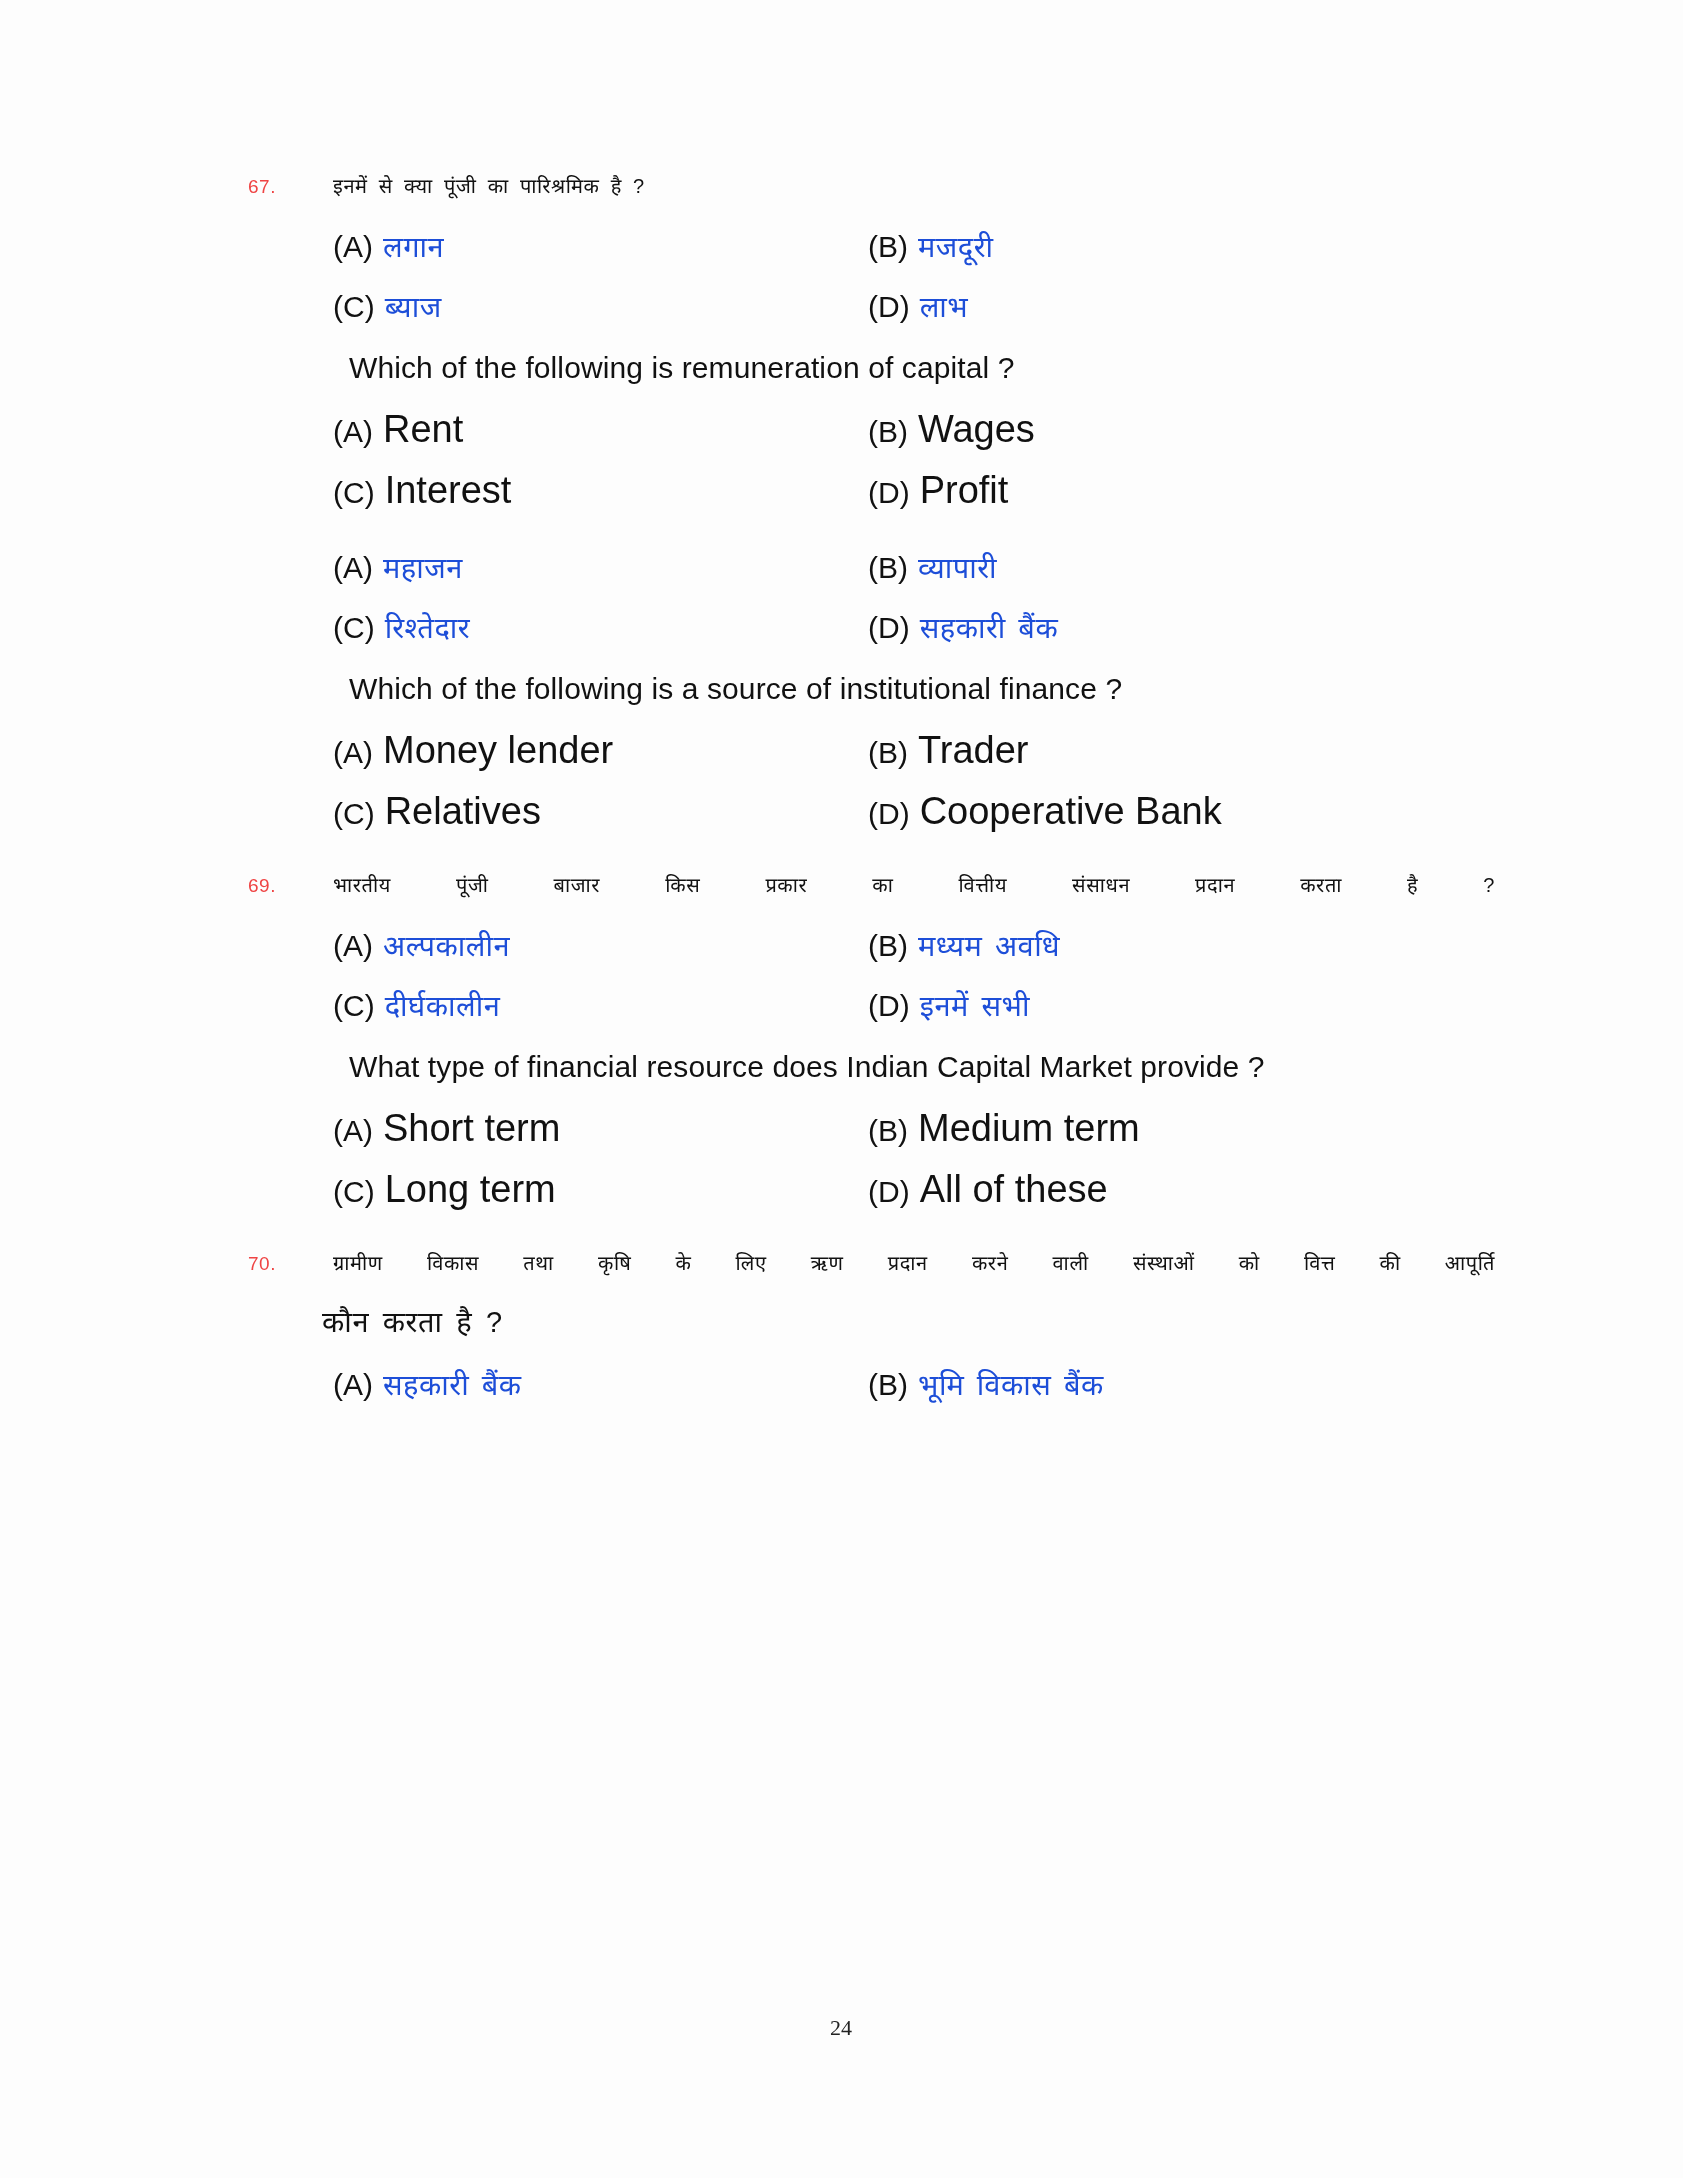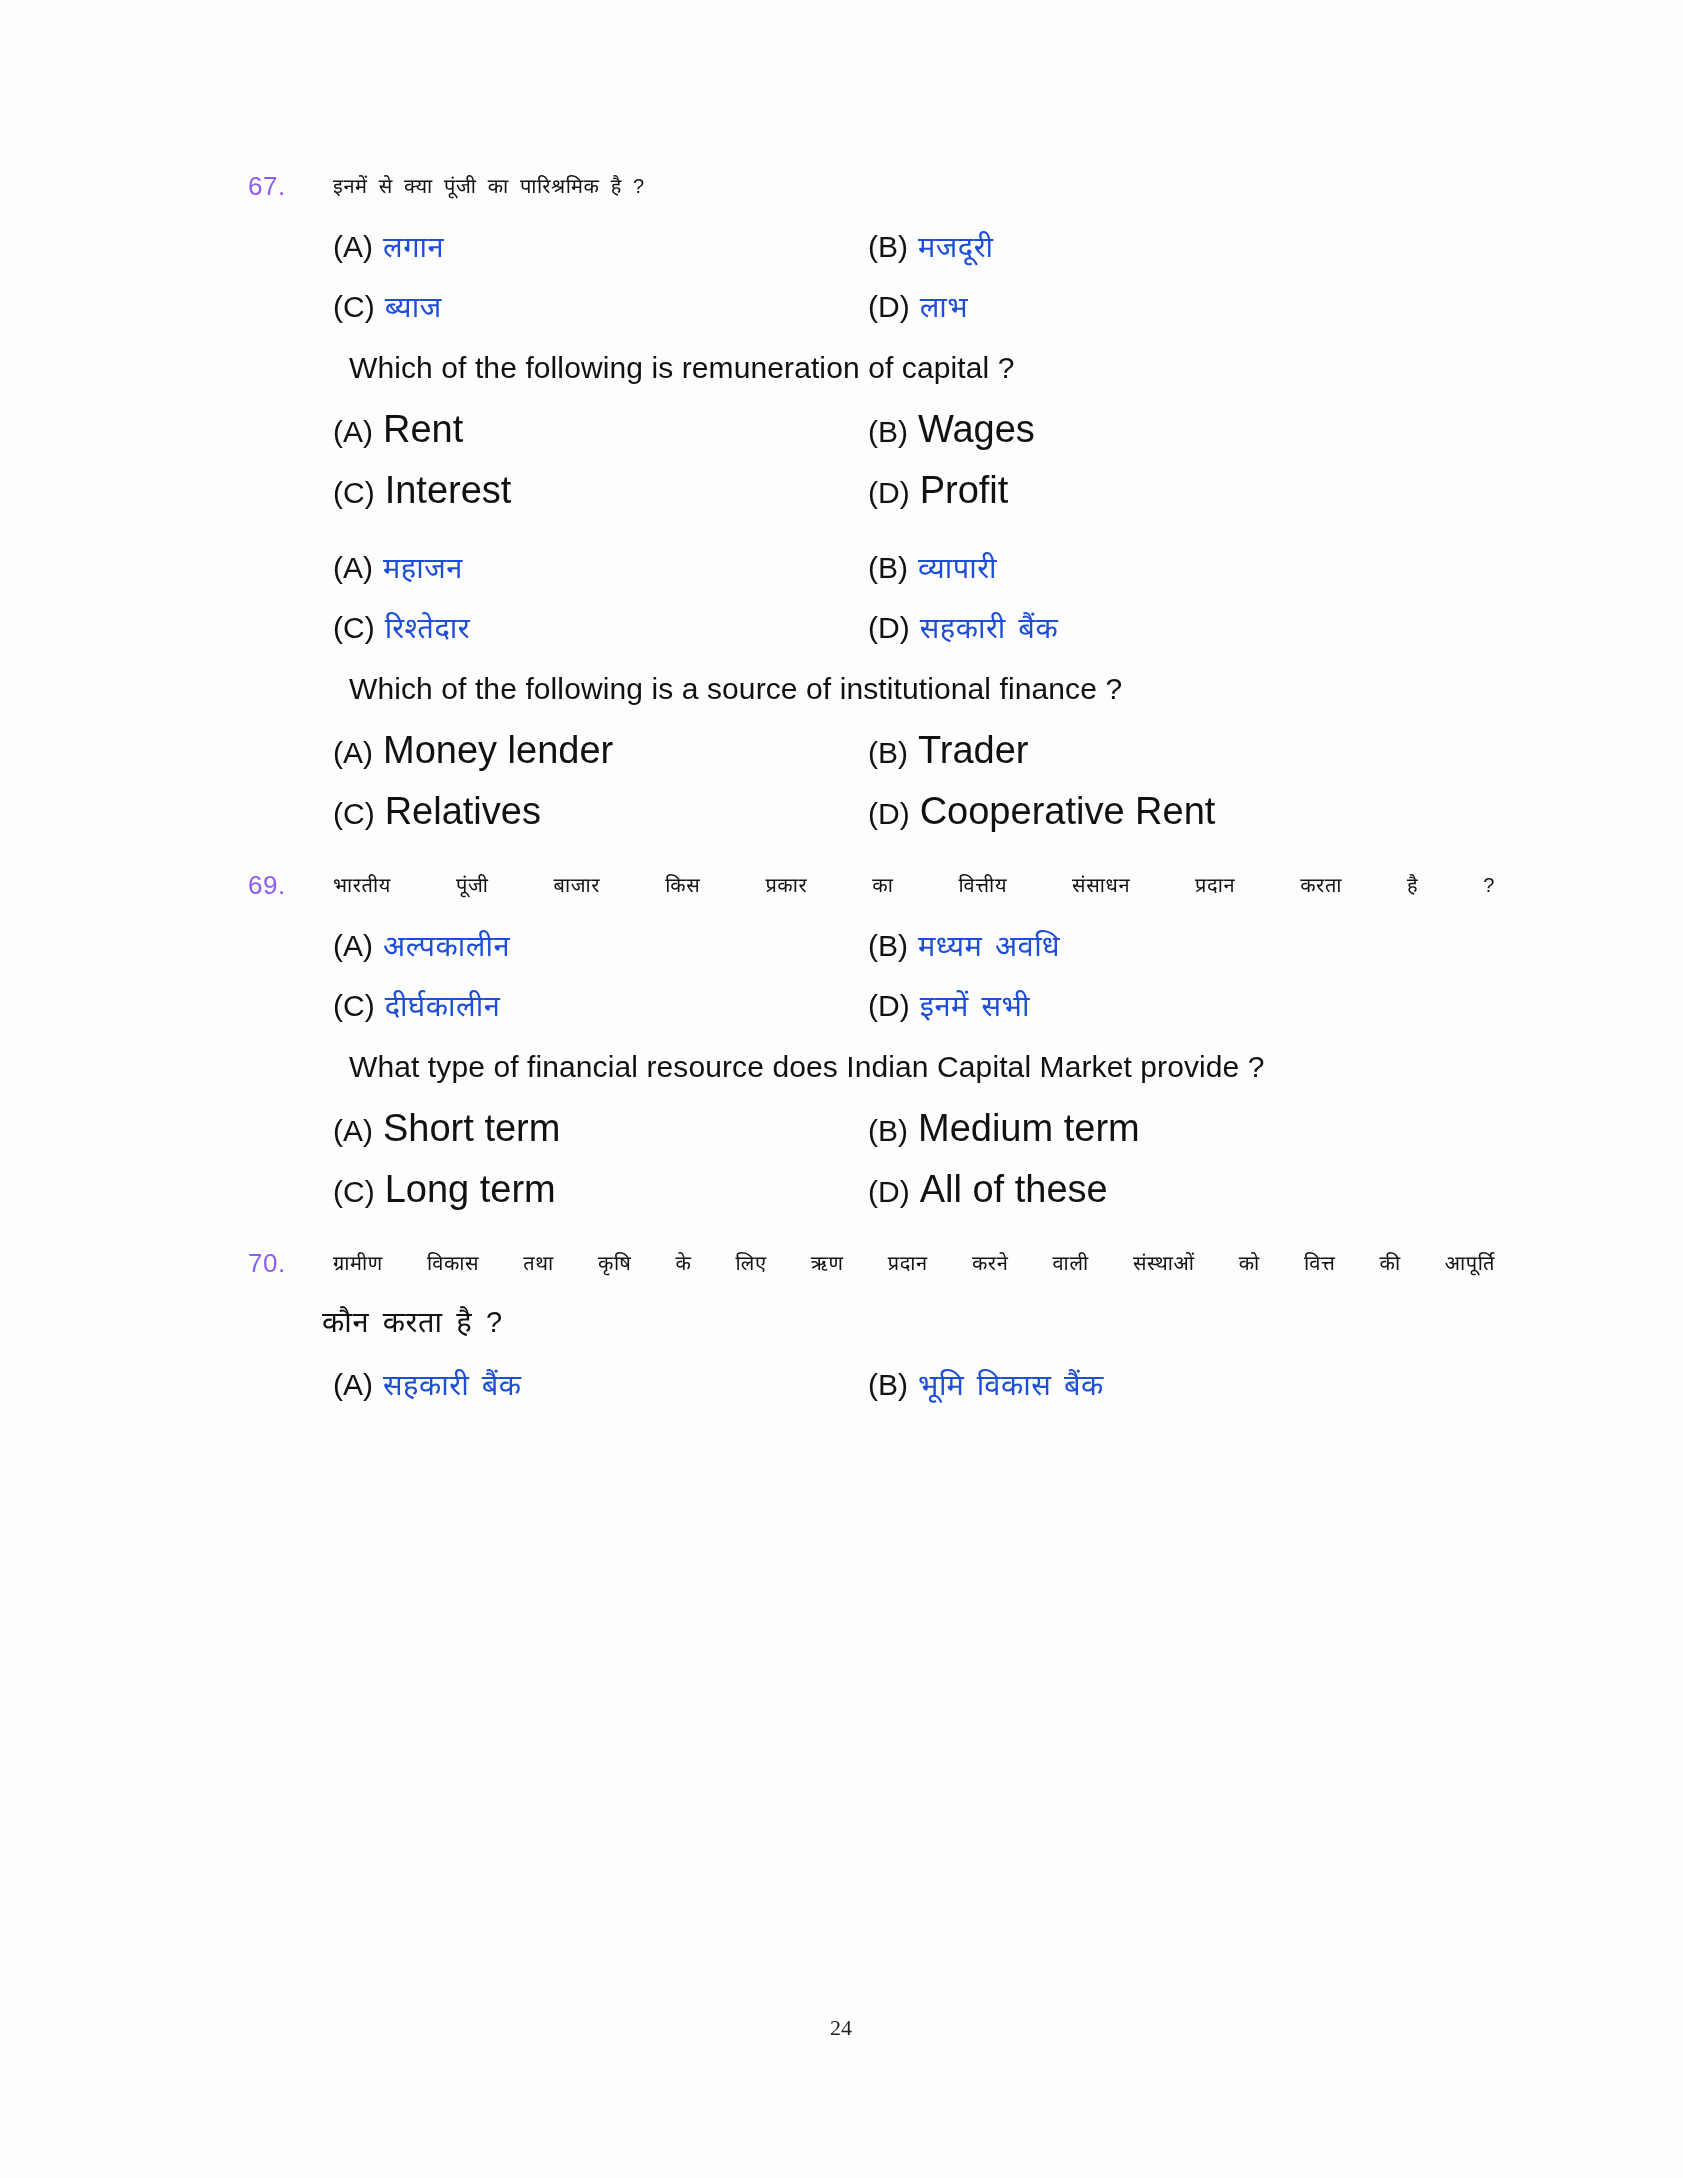--- a/index.html
+++ b/index.html
@@ -39,23 +39,23 @@
   }
 
   .q-head {
     display: flex;
     align-items: flex-start;
   }
 
   .q-num {
     width: 85px;
     flex: 0 0 85px;
-    font-size: 26px;
+    font-size: 19px;
     line-height: 57px;
-    color: #8b5cf6;
+    color: #ef4444;
     letter-spacing: 0.5px;
   }
 
   .q-text-hi {
     flex: 1 1 auto;
     font-size: 20px;
     line-height: 57px;
     color: #111;
     letter-spacing: 0.6px;
     word-spacing: 5px;
@@ -234,21 +234,21 @@
             <span class="opt-text-en">Trader</span>
           </div>
         </div>
         <div class="opt-row">
           <div class="opt col-a">
             <span class="opt-label">(C)</span>
             <span class="opt-text-en">Relatives</span>
           </div>
           <div class="opt col-b">
             <span class="opt-label">(D)</span>
-            <span class="opt-text-en">Cooperative Rent</span>
+            <span class="opt-text-en">Cooperative Bank</span>
           </div>
         </div>
       </div>
     </div>
 
     <div class="gap-sm"></div>
 
     <div class="question-block">
       <div class="q-head">
         <div class="q-num">69.</div>

